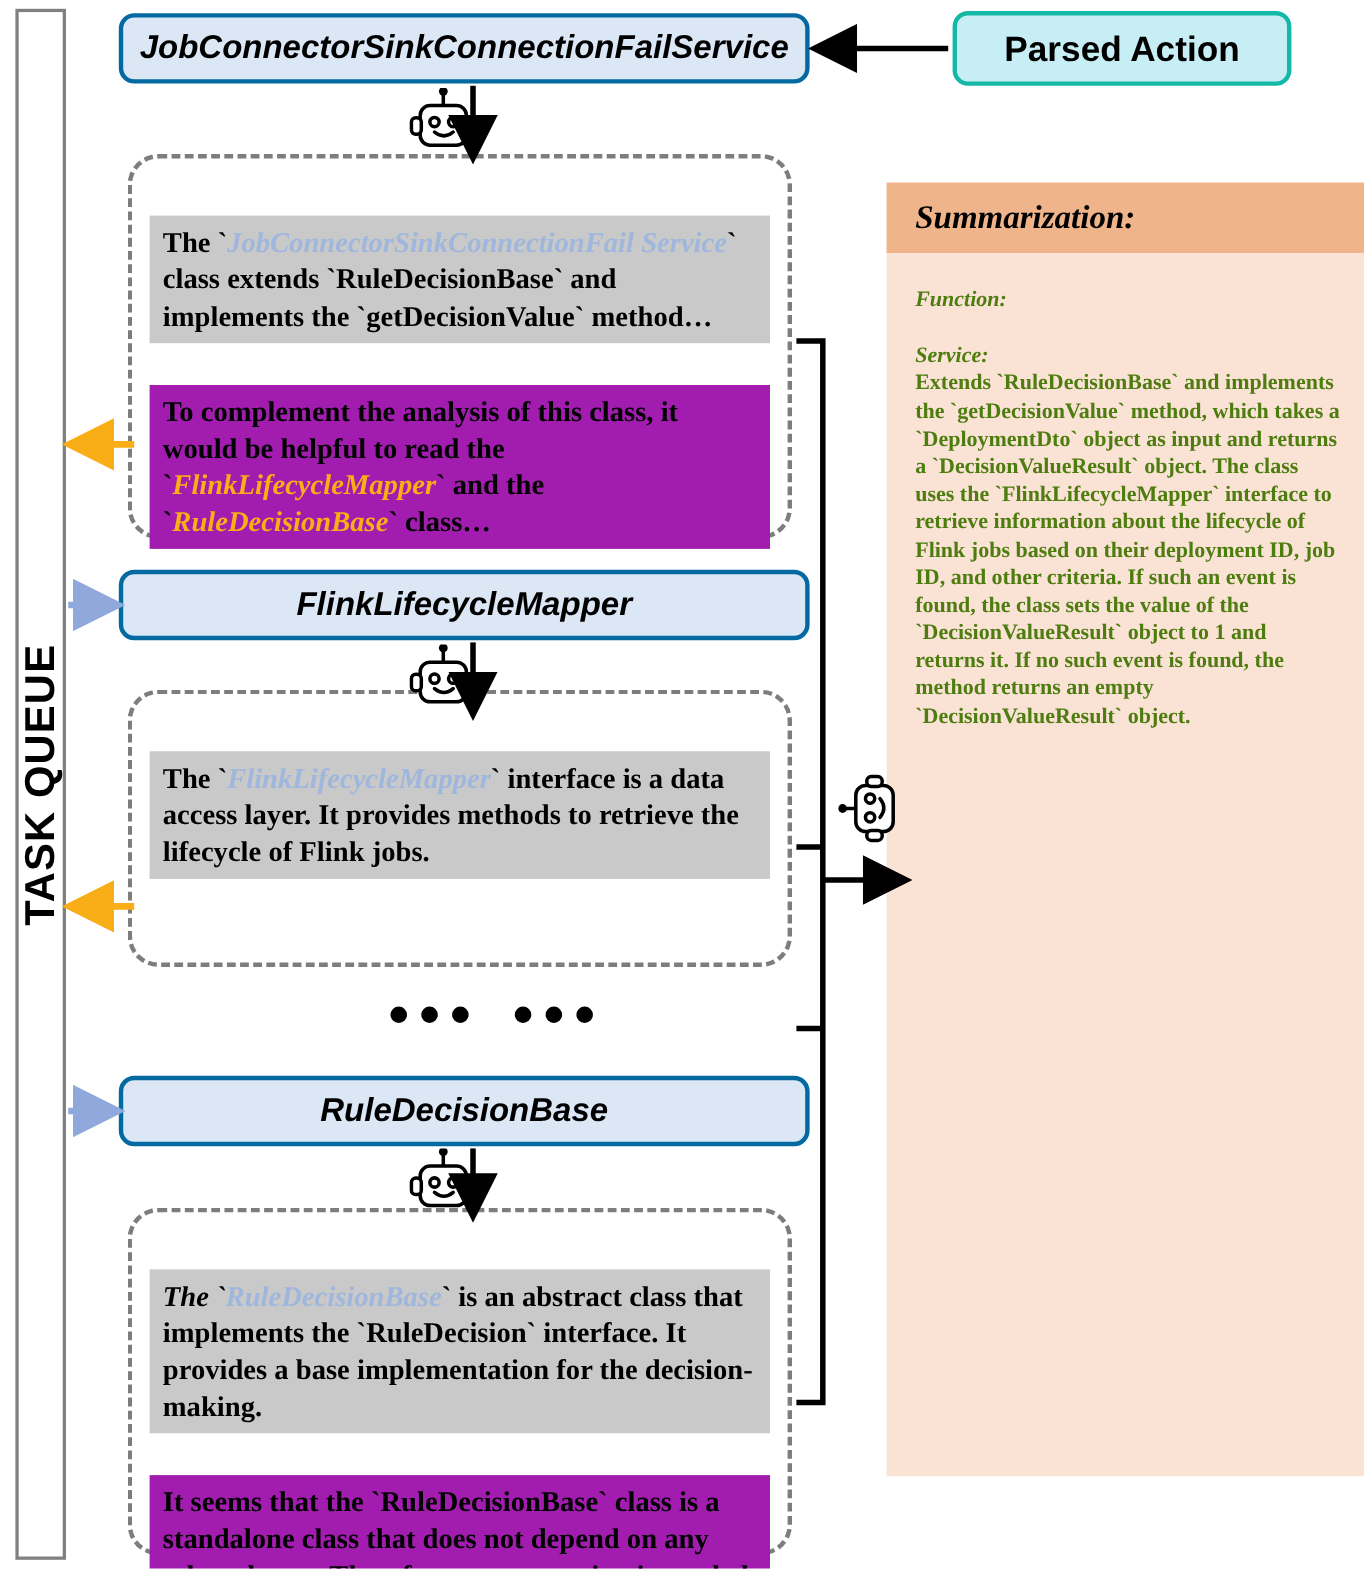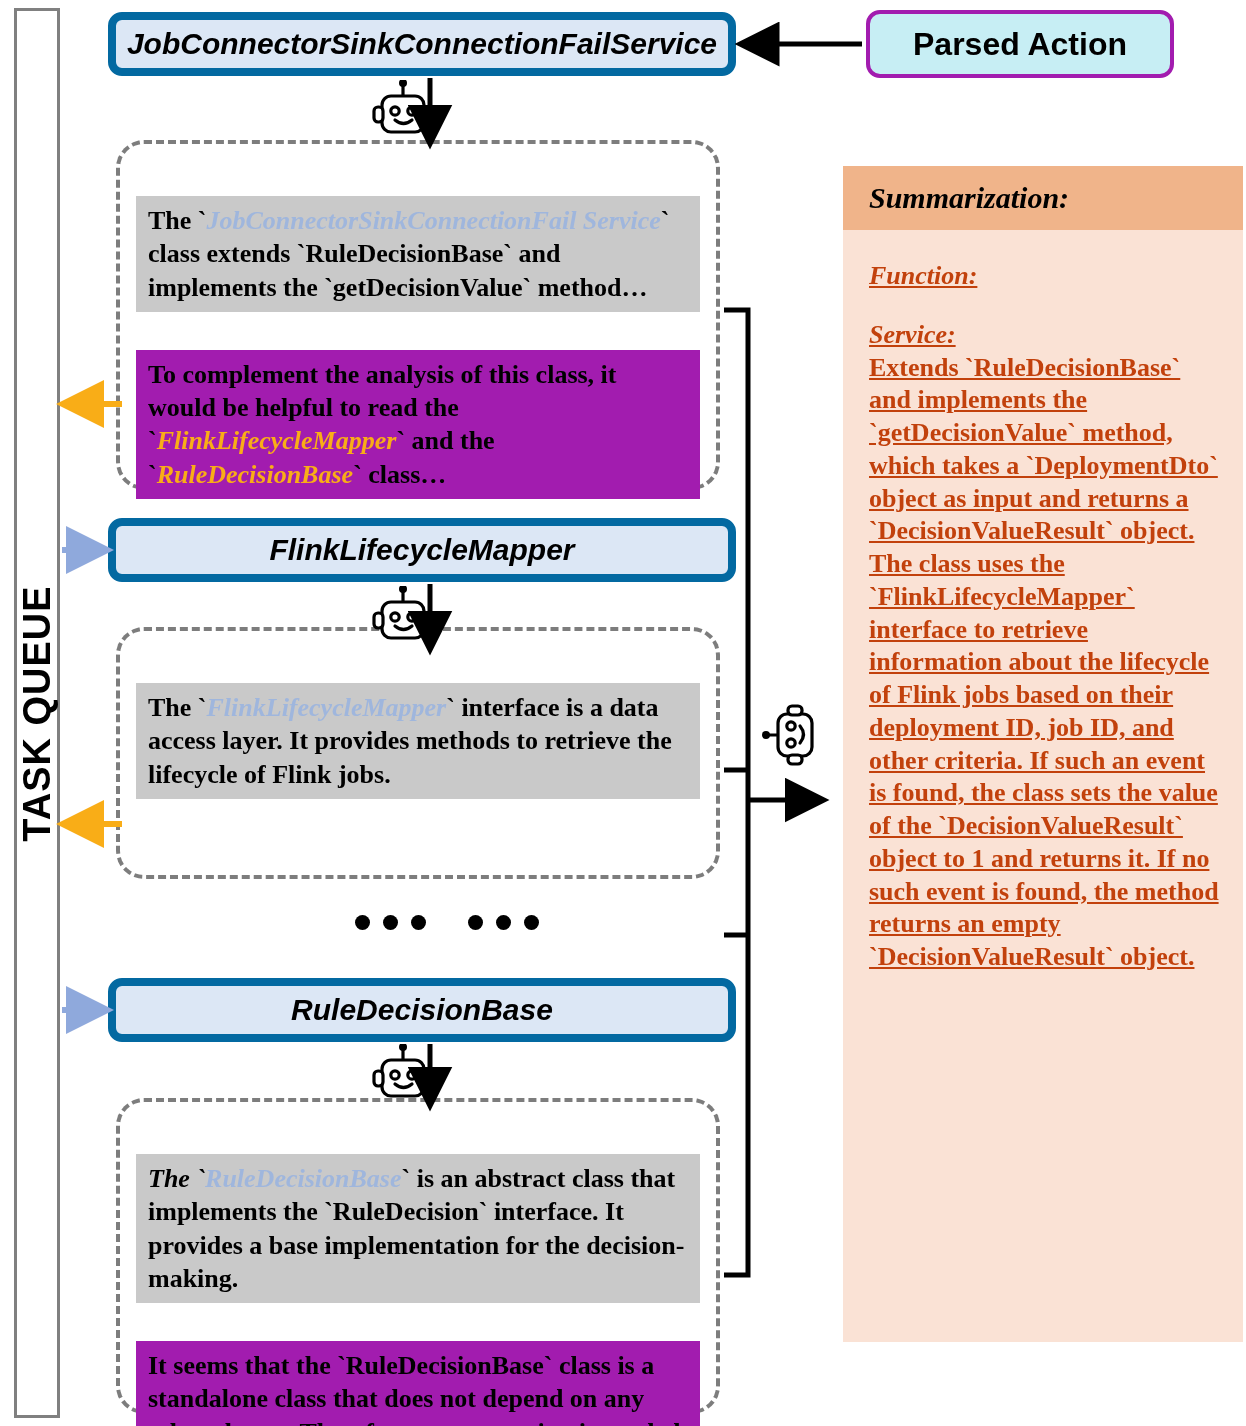--- a/index.html
+++ b/index.html
@@ -9,56 +9,56 @@
   
   #task-queue{position:absolute;left:14px;top:8px;width:46px;height:1410px;
     border:3px solid #808080;background:#fff;box-sizing:border-box;}
   #task-queue-label{position:absolute;left:14px;top:8px;width:46px;height:1410px;
     display:flex;align-items:center;justify-content:center;pointer-events:none;}
   #task-queue-label span{transform:rotate(-90deg);white-space:nowrap;
     font-family:"Liberation Sans",sans-serif;font-weight:bold;font-size:38px;
     letter-spacing:1px;color:#000;}
 
   
-  .class-box{position:absolute;background:#dce7f5;border:8px solid #0369a1;
+  .class-box{position:absolute;background:#dce7f5;border:4px solid #0369a1;
     border-radius:14px;box-sizing:border-box;display:flex;align-items:center;
     justify-content:center;font-family:"Liberation Sans",sans-serif;
     font-weight:bold;font-style:italic;color:#000;}
 
   #node-service{left:108px;top:12px;width:628px;height:64px;font-size:30px;}
   #node-mapper{left:108px;top:518px;width:628px;height:64px;font-size:30px;}
   #node-base{left:108px;top:978px;width:628px;height:64px;font-size:30px;}
 
   
   #parsed-action{position:absolute;left:866px;top:10px;width:308px;height:68px;
-    background:#c7eef4;border:4px solid #a21caf;border-radius:14px;
+    background:#c7eef4;border:4px solid #14b8a6;border-radius:14px;
     box-sizing:border-box;display:flex;align-items:center;justify-content:center;
     font-family:"Liberation Sans",sans-serif;font-weight:bold;font-size:32px;color:#000;}
 
   
   .analysis{position:absolute;border:4px dashed #7d7d7d;border-radius:28px;
     box-sizing:border-box;background:#fff;padding:14px 16px;}
   #analysis-1{left:116px;top:140px;width:604px;height:350px;}
   #analysis-2{left:116px;top:627px;width:604px;height:252px;}
   #analysis-3{left:116px;top:1098px;width:604px;height:316px;}
 
   .seg{padding:8px 12px;font-size:26px;line-height:1.28;font-weight:bold;color:#000;margin-top:38px;}
   .seg.dark{background:#c9c9c9;}
   .seg.light{background:#a21caf;}
   .code{font-style:italic;}
   .ref-blue{color:#9fb6dd;font-style:italic;}
   .ref-orange{color:#f9ad17;font-style:italic;}
 
   
-  #summarization{position:absolute;left:806px;top:166px;width:400px;height:1176px;
-    background:#fae2d5;box-sizing:border-box;margin-left:37px;}
+  #summarization{position:absolute;left:806px;top:166px;width:434px;height:1176px;
+    background:#fae2d5;box-sizing:border-box;}
   #summarization-header{height:64px;background:#f0b48a;display:flex;align-items:center;
     padding-left:26px;font-size:30px;font-weight:bold;font-style:italic;color:#000;}
-  #summarization-body{padding:30px 22px 10px 26px;font-size:26px;line-height:1.26;
-    font-weight:bold;color:#c2410c;text-decoration:underline;}
+  #summarization-body{padding:30px 22px 10px 26px;font-size:20px;line-height:1.26;
+    font-weight:bold;color:#4d7c0f;}
   .sum-label{font-style:italic;}
   .sum-block{margin-bottom:26px;}
 
   
   .robot{position:absolute;}
   .robot-v{width:62px;height:64px;}
   .robot-h{width:64px;height:70px;}
   #robot-1{left:372px;top:80px;}
   #robot-2{left:372px;top:586px;}
   #robot-3{left:372px;top:1044px;}

